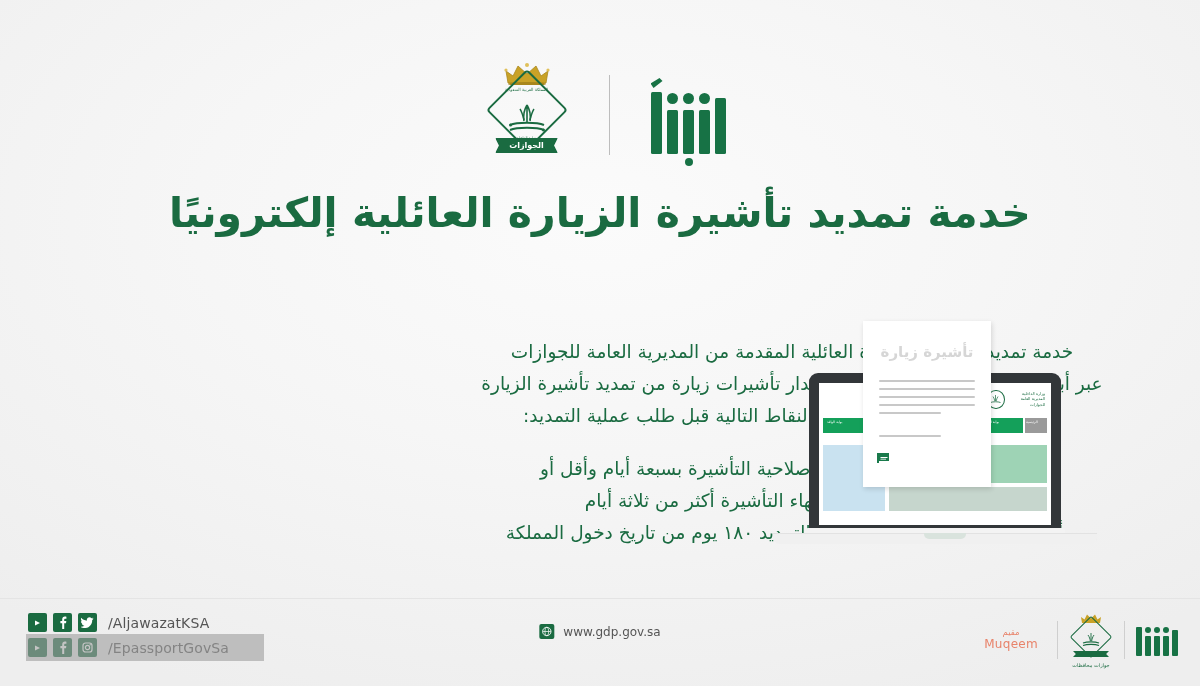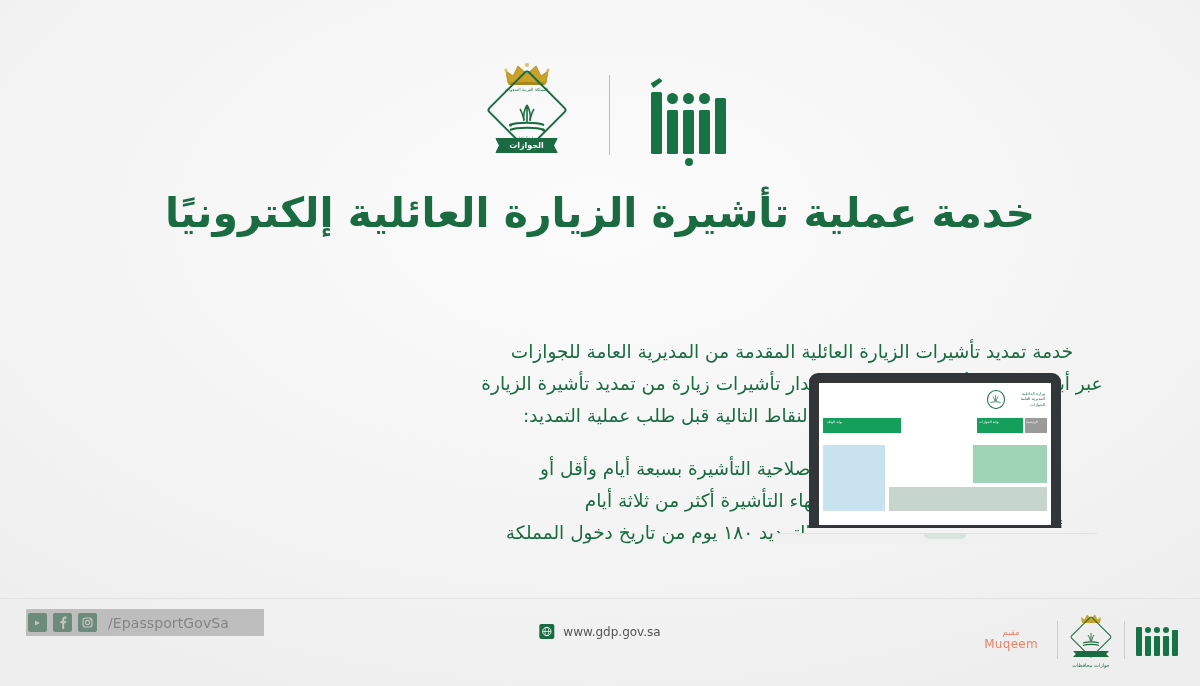--- a/index.html
+++ b/index.html
@@ -264,21 +264,21 @@
           <path d="M3 29 C10 26 30 26 37 29" stroke="#1a6b41" stroke-width="2.1" fill="none"></path>
           <circle cx="3.5" cy="24" r="1.5" fill="#1a6b41"></circle>
           <circle cx="36.5" cy="29" r="1.5" fill="#1a6b41"></circle>
         </svg>
       </div>
       <span class="emblem-subtext">وزارة الداخلية</span>
       <span class="emblem-ribbon">الجوازات</span>
     </div>
   </div>
 
-  <h1 class="main-title">خدمة عملية تأشيرة الزيارة العائلية إلكترونيًا</h1>
+  <h1 class="main-title">خدمة تمديد تأشيرة الزيارة العائلية إلكترونيًا</h1>
 
   <div class="body-block">
 
     <p class="body-para">خدمة تمديد تأشيرات الزيارة العائلية المقدمة من المديرية العامة للجوازات</p>
     <p class="body-para">عبر أبشر تُمكن الأفراد الذين قاموا بإصدار تأشيرات زيارة من تمديد تأشيرة الزيارة</p>
     <p class="body-para">بشكل إلكتروني على أن يتم أخذ النقاط التالية قبل طلب عملية التمديد:</p>
 
     <ul class="bullets">
       <li class="bullet">
         <span>–</span>
@@ -324,28 +324,73 @@
         <div class="scr-blue"></div>
         <div class="scr-green-lg"></div>
         <div class="scr-gray-lg"></div>
       </div>
     </div>
 
     <div class="laptop-foot"></div>
     <div class="laptop-base"></div>
     <div class="laptop-notch"></div>
 
+    <div class="visa-doc">
+      <div class="visa-doc-title">تأشيرة زيارة</div>
+      <span class="doc-line" style="left:16px;top:59px;width:96px;"></span>
+      <span class="doc-line" style="left:16px;top:67px;width:96px;"></span>
+      <span class="doc-line" style="left:16px;top:75px;width:96px;"></span>
+      <span class="doc-line" style="left:16px;top:83px;width:96px;"></span>
+      <span class="doc-line" style="left:16px;top:91px;width:62px;"></span>
+      <span class="doc-line" style="left:16px;top:114px;width:62px;"></span>
+      <div class="doc-flag">
+        <svg width="13" height="12" viewBox="0 0 13 12" aria-hidden="true">
+          <rect x="2" y="1" width="10" height="8" fill="#1a7a4c"></rect>
+          <rect x="0" y="1" width="2" height="10" fill="#1a7a4c"></rect>
+          <path d="M3.5 5.5 H10.5" stroke="#fff" stroke-width="1"></path>
+          <path d="M3.5 7.2 H9" stroke="#fff" stroke-width=".8"></path>
+        </svg>
+      </div>
+    </div>
   </div>
 
   <div class="footer-divider"></div>
 
   <div class="footer">
 
     <div class="social-col">
 
+      <div class="social-row">
+        <span class="soc-icon">
+          <svg width="11" height="8" viewBox="0 0 11 8" aria-hidden="true">
+            <polygon points="3,1.5 8,4 3,6.5" fill="#fff"></polygon>
+          </svg>
+        </span>
+        <span class="soc-icon">
+          <svg width="8" height="13" viewBox="0 0 8 13" aria-hidden="true">
+            <path d="M5.2 13 V7.2 H7 L7.3 5 H5.2 V3.8 C5.2 3.1 5.4 2.7 6.4 2.7 H7.4 V0.7
+                     C7.2 0.7 6.6 0.6 5.9 0.6 C4.3 0.6 3.2 1.6 3.2 3.5 V5 H1.4 V7.2 H3.2 V13 Z" fill="#fff"></path>
+          </svg>
+        </span>
+        <span class="soc-icon">
+          <svg width="13" height="11" viewBox="0 0 13 11" aria-hidden="true">
+            <path d="M12.6 1.5 C12.1 1.75 11.6 1.9 11.05 1.97 C11.6 1.63 12.03 1.1 12.23 0.46
+                     C11.7 0.78 11.12 1.0 10.5 1.13 C10.0 0.6 9.3 0.27 8.5 0.27
+                     C7.0 0.27 5.77 1.5 5.77 3.0 C5.77 3.22 5.8 3.43 5.85 3.63
+                     C3.6 3.52 1.6 2.44 0.26 0.77 C0.03 1.17 -0.1 1.63 -0.1 2.13
+                     C-0.1 3.07 0.38 3.9 1.1 4.38 C0.66 4.37 0.24 4.25 -0.12 4.05 V4.08
+                     C-0.12 5.4 0.82 6.5 2.06 6.75 C1.84 6.81 1.6 6.84 1.35 6.84
+                     C1.18 6.84 1.0 6.83 0.84 6.79 C1.19 7.88 2.2 8.67 3.4 8.7
+                     C2.46 9.43 1.28 9.87 0.0 9.87 C-0.22 9.87 -0.44 9.85 -0.65 9.83
+                     C0.57 10.6 2.0 11.06 3.55 11.06 C8.5 11.06 11.2 6.97 11.2 3.42
+                     C11.2 3.3 11.2 3.19 11.19 3.08 C11.72 2.7 12.17 2.23 12.6 1.5 Z" fill="#fff"></path>
+          </svg>
+        </span>
+        <span class="soc-handle">/AljawazatKSA</span>
+      </div>
 
       <div class="social-row obscured">
         <span class="soc-icon">
           <svg width="11" height="8" viewBox="0 0 11 8" aria-hidden="true">
             <polygon points="3,1.5 8,4 3,6.5" fill="#fff"></polygon>
           </svg>
         </span>
         <span class="soc-icon">
           <svg width="8" height="13" viewBox="0 0 8 13" aria-hidden="true">
             <path d="M5.2 13 V7.2 H7 L7.3 5 H5.2 V3.8 C5.2 3.1 5.4 2.7 6.4 2.7 H7.4 V0.7

